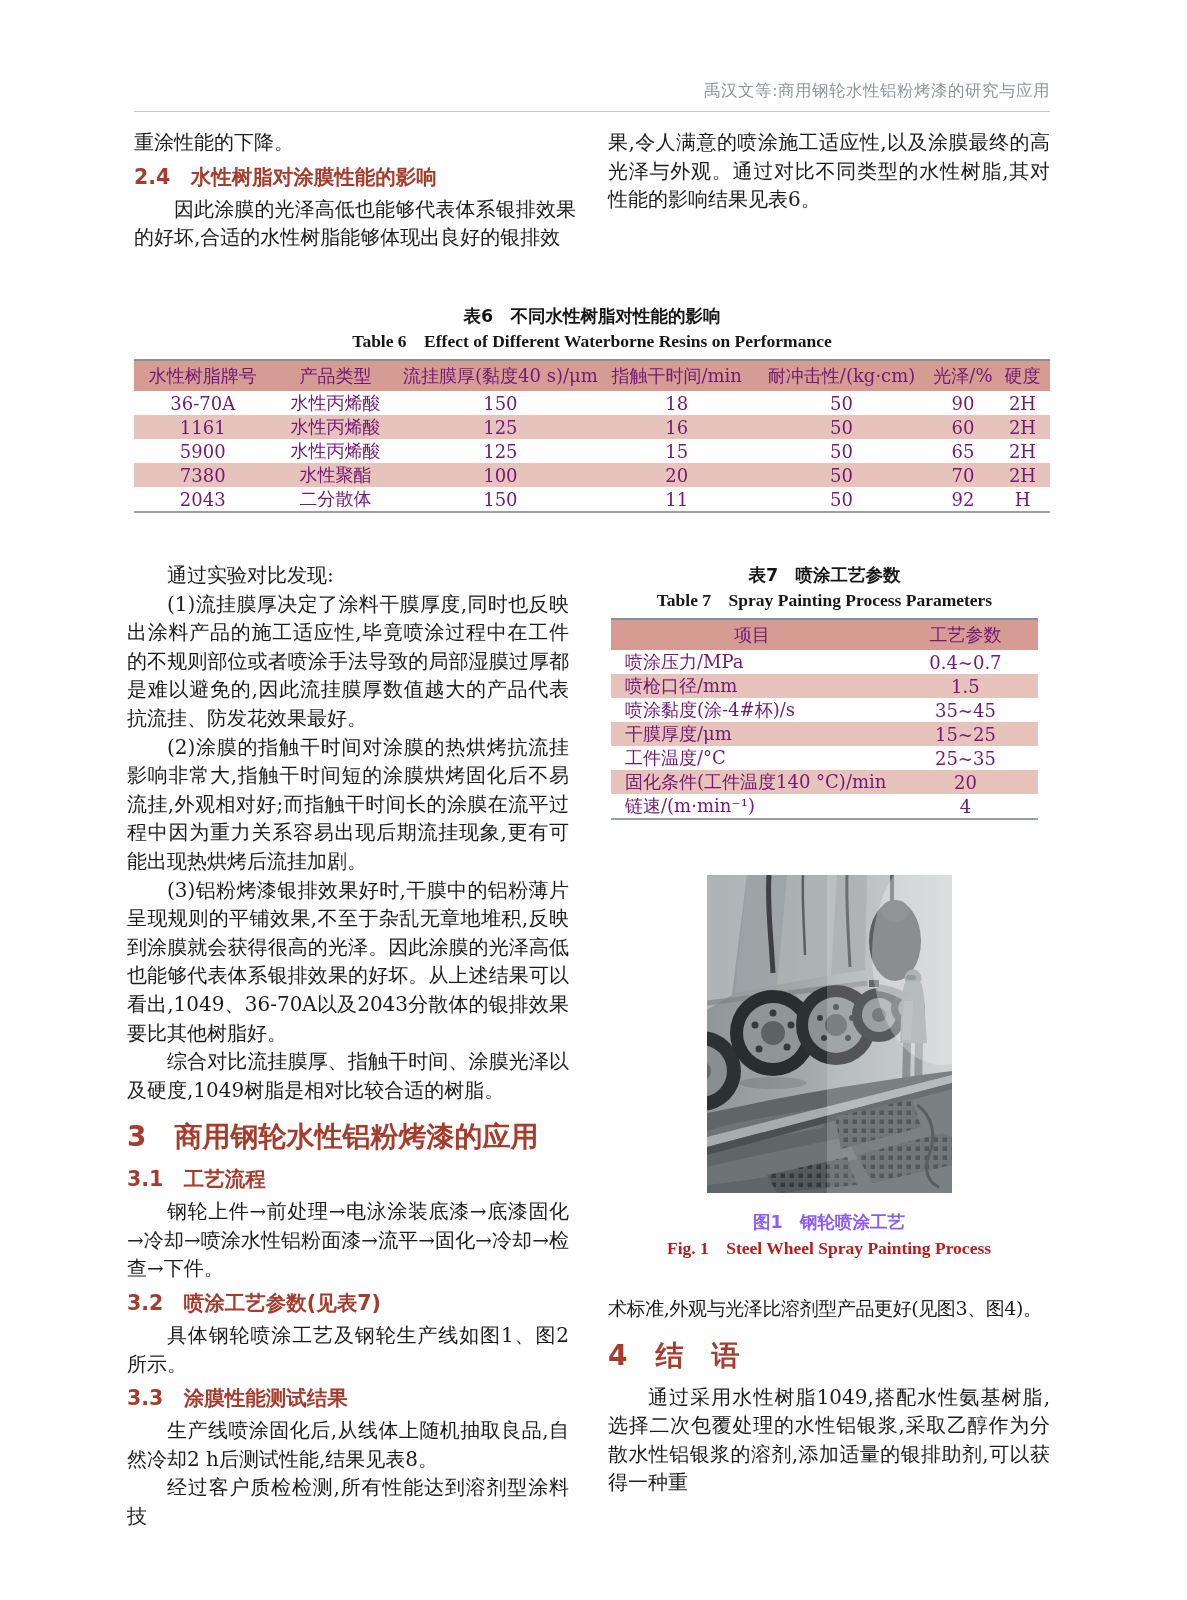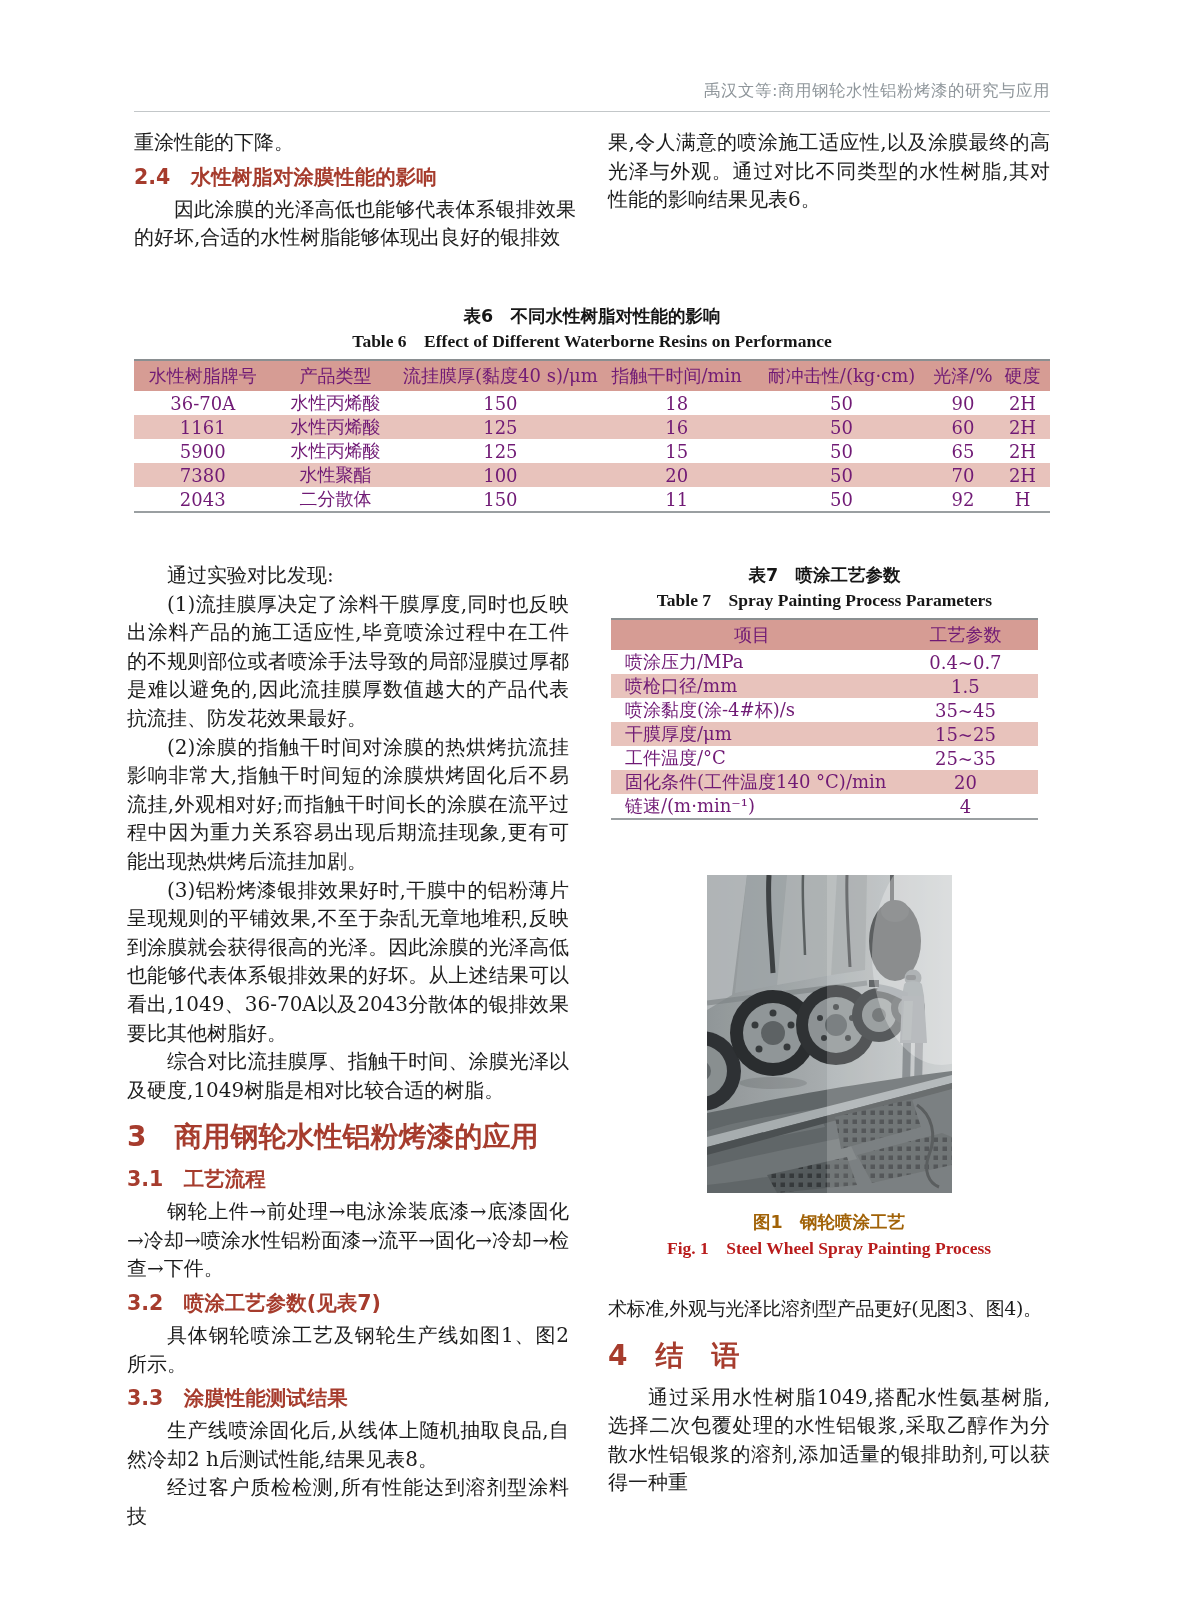--- a/index.html
+++ b/index.html
@@ -58,21 +58,21 @@
   #table6 th:nth-child(7){width:6%;}
   
   #table7 th:nth-child(1){width:66%;}
   #table7 td:first-child{text-align:left;padding-left:14px;}
   .t6{position:absolute;left:134px;top:264px;width:916px;margin-top:40px;}
   .t7{position:absolute;left:611px;top:563px;width:427px;}
   
   .figure-block{position:absolute;left:608px;top:875px;width:442px;text-align:center;}
   .figure-block svg{display:block;margin:0 auto;}
   .fcap-cn{margin-top:16px;font-family:"DejaVu Sans","Liberation Sans",sans-serif;
-    font-weight:bold;font-size:17.5px;line-height:26px;color:#a16207;}
+    font-weight:bold;font-size:17.5px;line-height:26px;color:#8b5cf6;}
   .fcap-en{font-family:"Liberation Serif","DejaVu Serif",serif;font-weight:bold;
     font-size:17.5px;line-height:26px;color:#b91c1c;}
   .oneline{white-space:nowrap;letter-spacing:-0.4px;font-size:19px;}
   
   .footer{position:absolute;top:1492px;right:127px;display:flex;align-items:center;}
   .footer .labels{text-align:right;color:var(--footer-blue);}
   .footer .cn{font-family:"DejaVu Sans","Liberation Sans",sans-serif;font-weight:bold;
     font-size:20px;line-height:24px;}
   .footer .en{font-family:"Liberation Serif","DejaVu Serif",serif;font-weight:bold;
     font-size:10.5px;line-height:14px;letter-spacing:.2px;}

